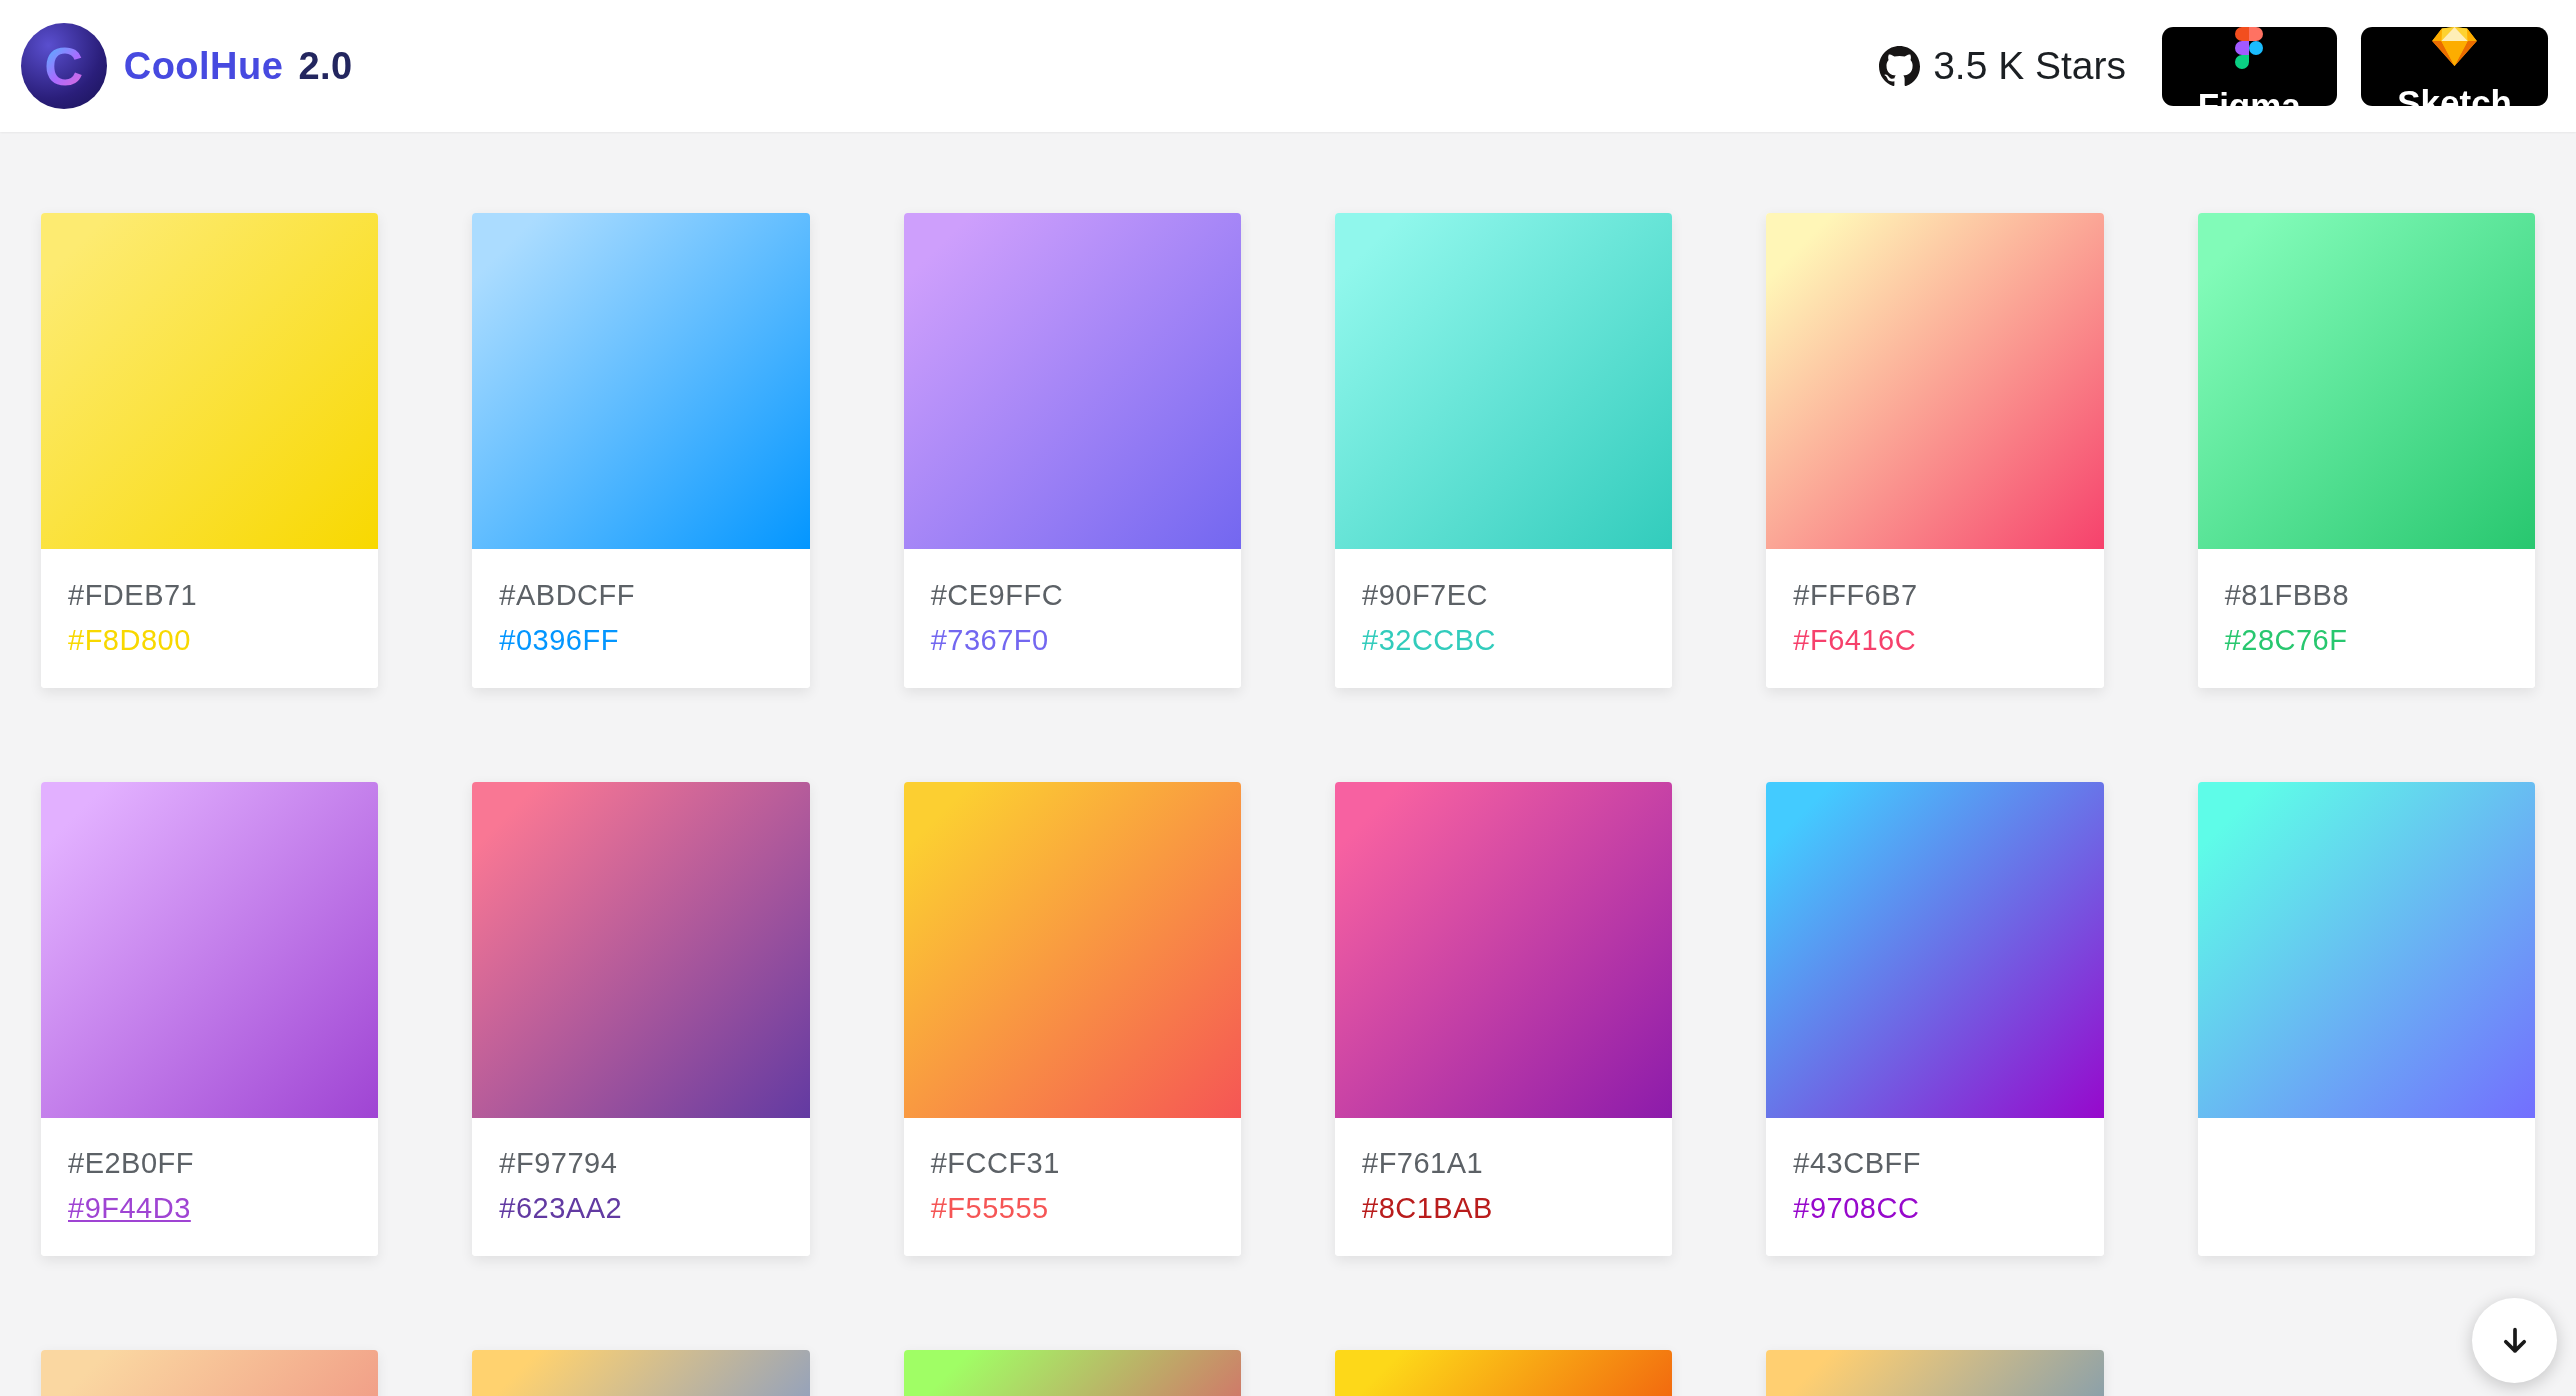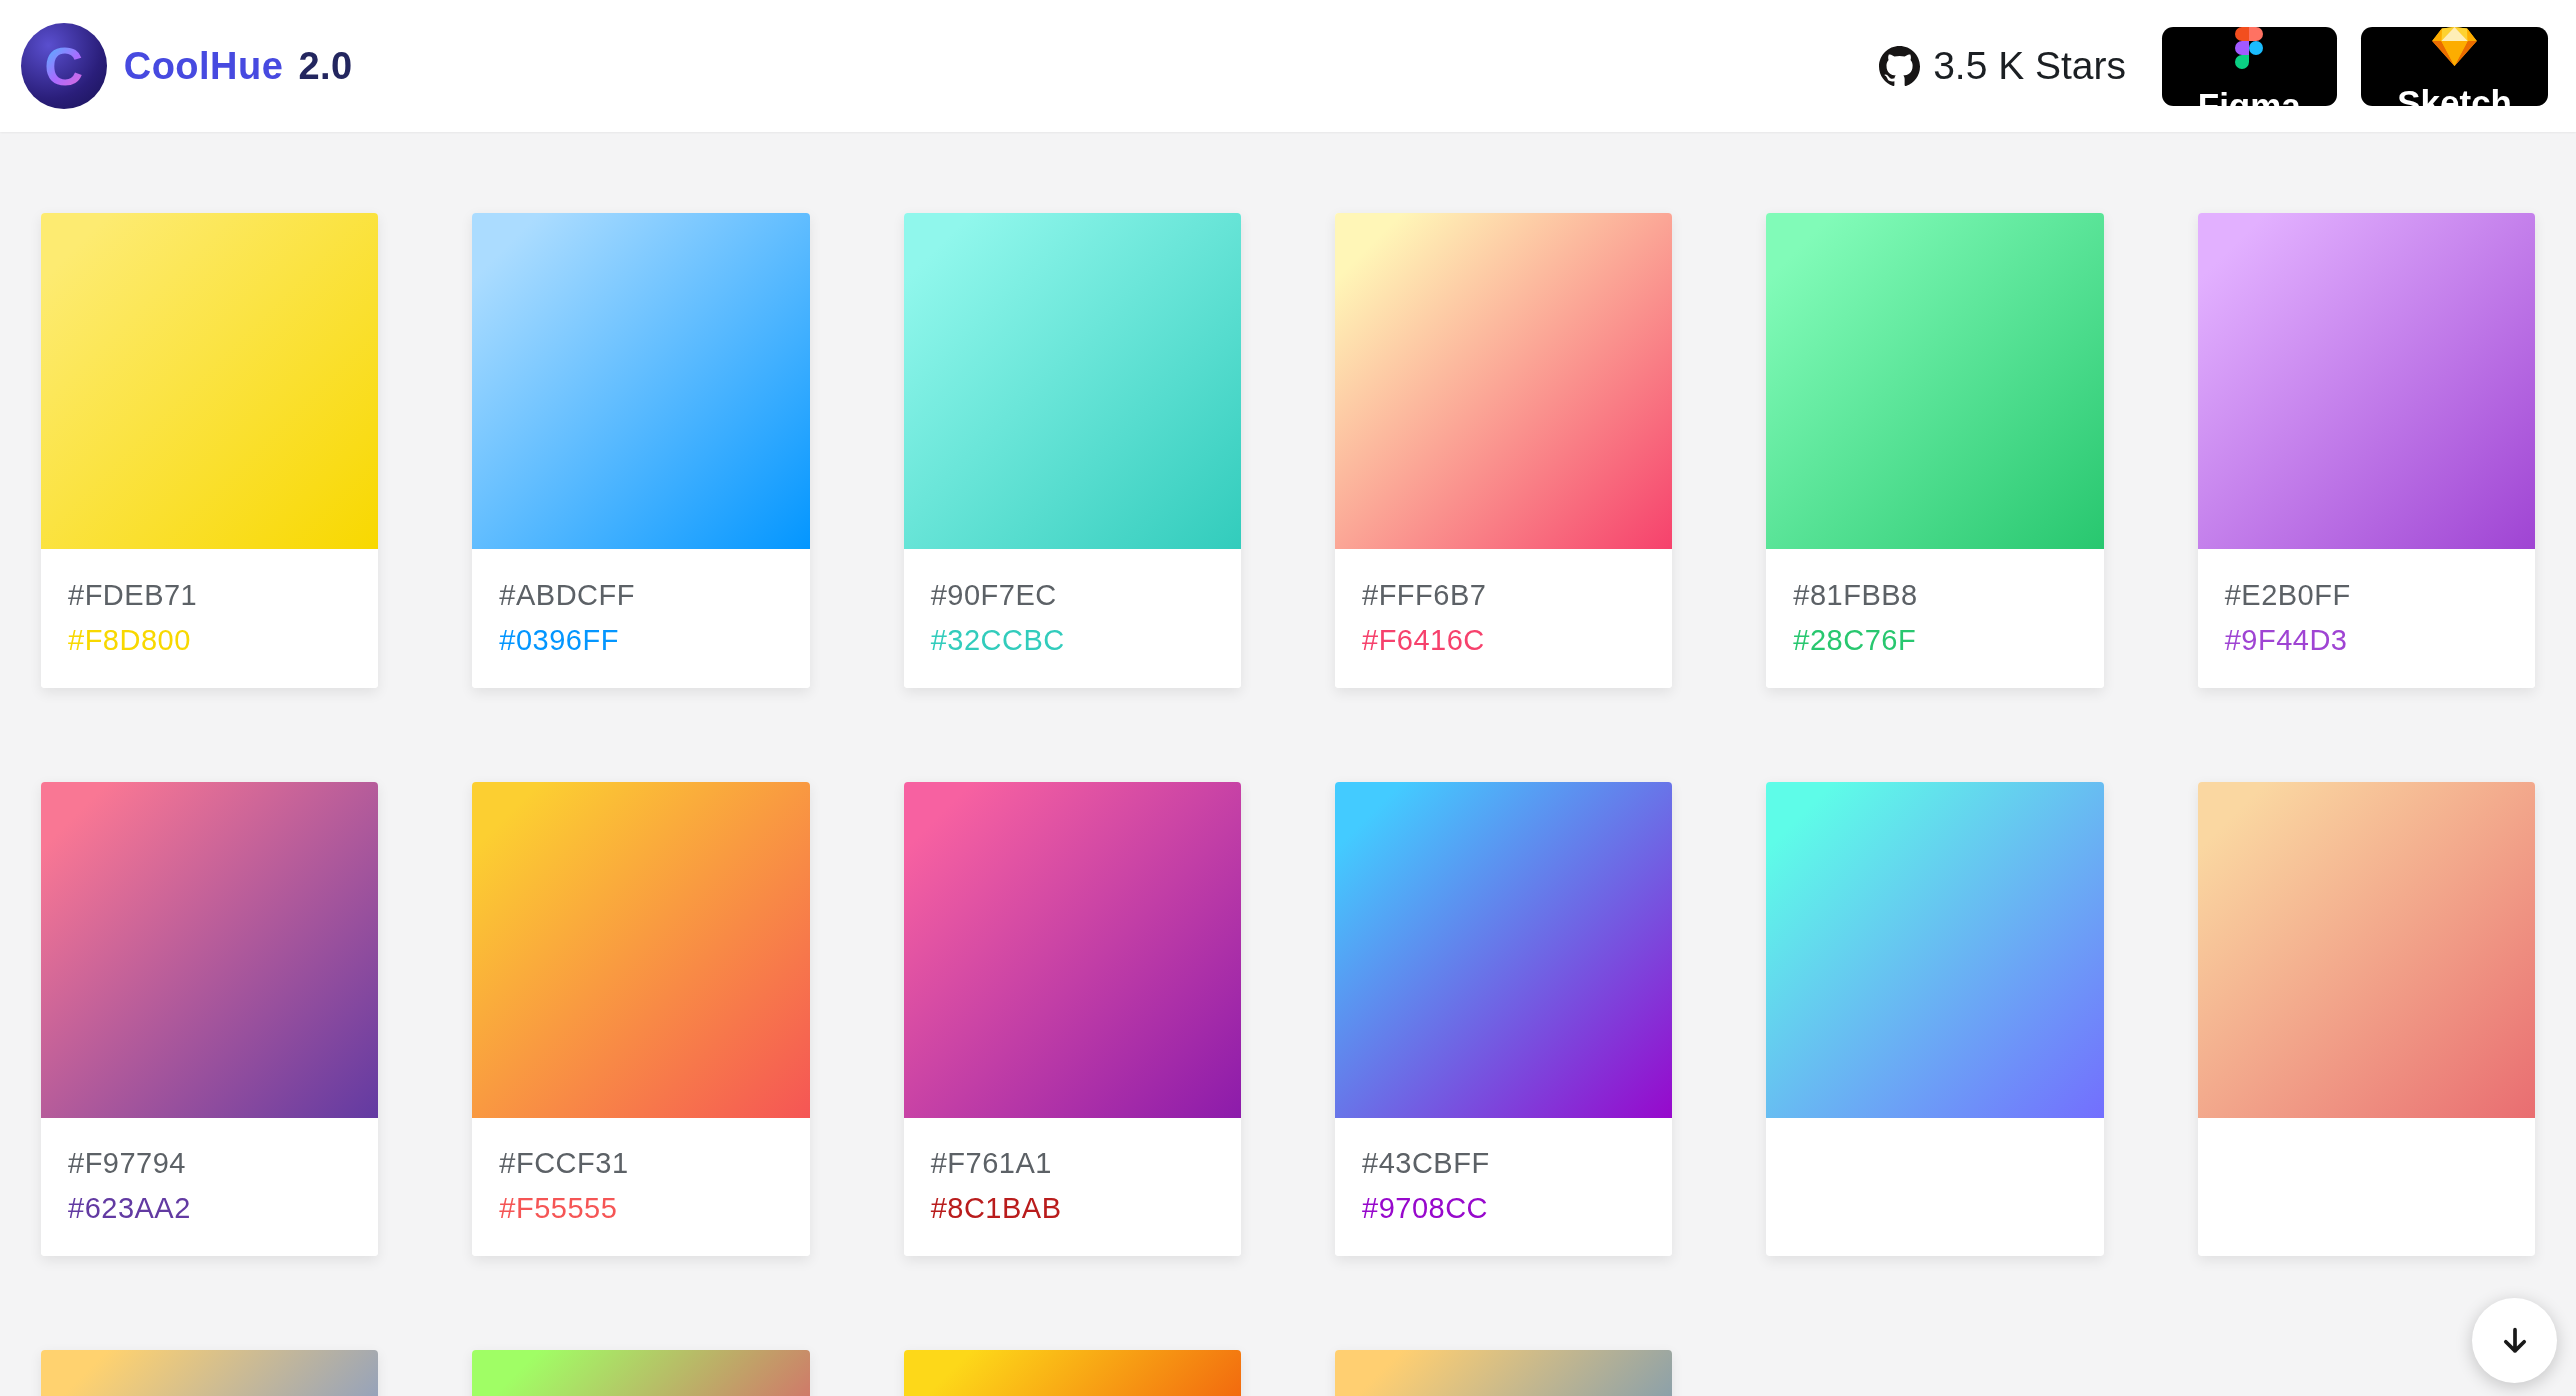--- a/index.html
+++ b/index.html
@@ -146,20 +146,27 @@
 
   <div class="card">
     <div class="swatch" style="background-image: linear-gradient(135deg, rgb(171, 220, 255) 10%, rgb(3, 150, 255) 100%);"></div>
     <div class="card-footer">
       <div class="hex hex-from">#ABDCFF</div>
       <div class="hex hex-to" style="color: rgb(3, 150, 255);">#0396FF</div>
     </div>
   </div>
 
 
+  <div class="card">
+    <div class="swatch" style="background-image: linear-gradient(135deg, rgb(206, 159, 252) 10%, rgb(115, 103, 240) 100%);"></div>
+    <div class="card-footer">
+      <div class="hex hex-from">#CE9FFC</div>
+      <div class="hex hex-to" style="color: rgb(115, 103, 240);">#7367F0</div>
+    </div>
+  </div>
 
   <div class="card">
     <div class="swatch" style="background-image: linear-gradient(135deg, rgb(144, 247, 236) 10%, rgb(50, 204, 188) 100%);"></div>
     <div class="card-footer">
       <div class="hex hex-from">#90F7EC</div>
       <div class="hex hex-to" style="color: rgb(50, 204, 188);">#32CCBC</div>
     </div>
   </div>
 
   <div class="card">
@@ -175,21 +182,21 @@
     <div class="card-footer">
       <div class="hex hex-from">#81FBB8</div>
       <div class="hex hex-to" style="color: rgb(40, 199, 111);">#28C76F</div>
     </div>
   </div>
 
   <div class="card">
     <div class="swatch" style="background-image: linear-gradient(135deg, rgb(226, 176, 255) 10%, rgb(159, 68, 211) 100%);"></div>
     <div class="card-footer">
       <div class="hex hex-from">#E2B0FF</div>
-      <div class="hex hex-to" style="color: rgb(159, 68, 211);">#9F44D3</div>
+      <div class="hex hex-to" style="color: rgb(159, 68, 211); text-decoration: underline;">#9F44D3</div>
     </div>
   </div>
 
   <div class="card">
     <div class="swatch" style="background-image: linear-gradient(135deg, rgb(249, 119, 148) 10%, rgb(98, 58, 162) 100%);"></div>
     <div class="card-footer">
       <div class="hex hex-from">#F97794</div>
       <div class="hex hex-to" style="color: rgb(98, 58, 162);">#623AA2</div>
     </div>
   </div>

